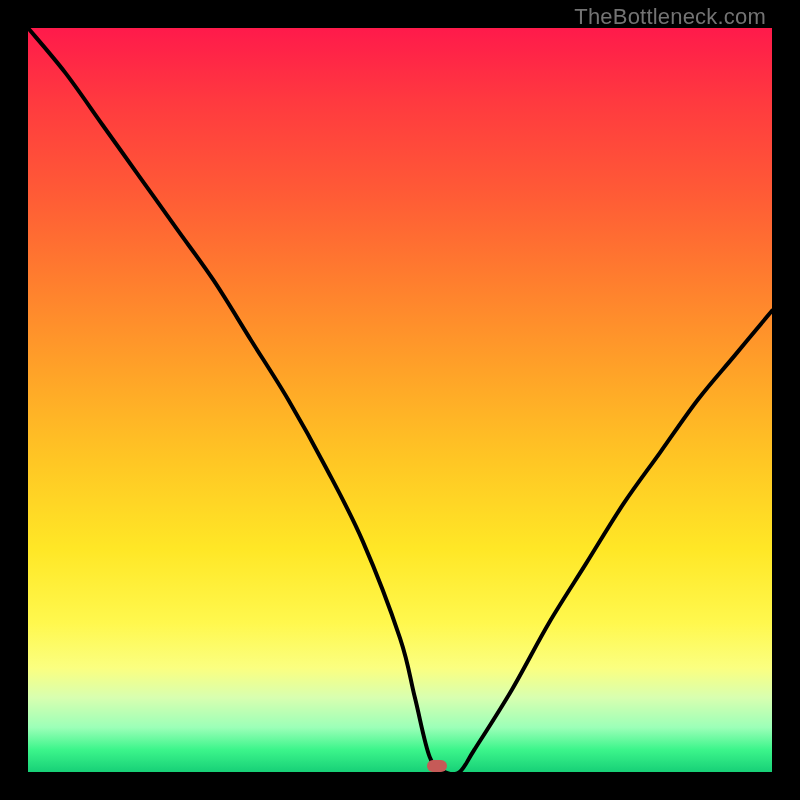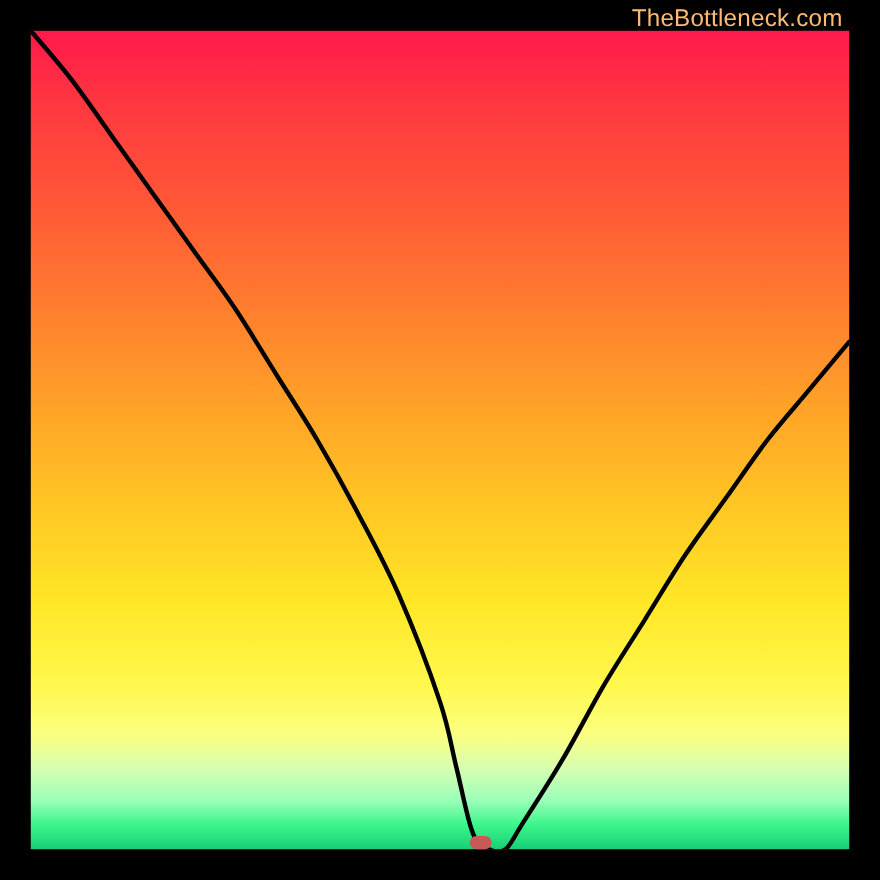--- a/index.html
+++ b/index.html
@@ -38,21 +38,21 @@
       #d8ffb0 90%,
       #9cffb8 94%,
       #3cf58b 97%,
       #17d077 100%
     );
   }
   .watermark {
     position: absolute;
     top: 4px;
     right: 34px;
-    color: #fdba74;
+    color: #737373;
     font-size: 22px;
     font-weight: 500;
     letter-spacing: 0.2px;
     z-index: 5;
   }
   svg.curve {
     position: absolute;
     left: 0;
     top: 0;
     width: 744px;

